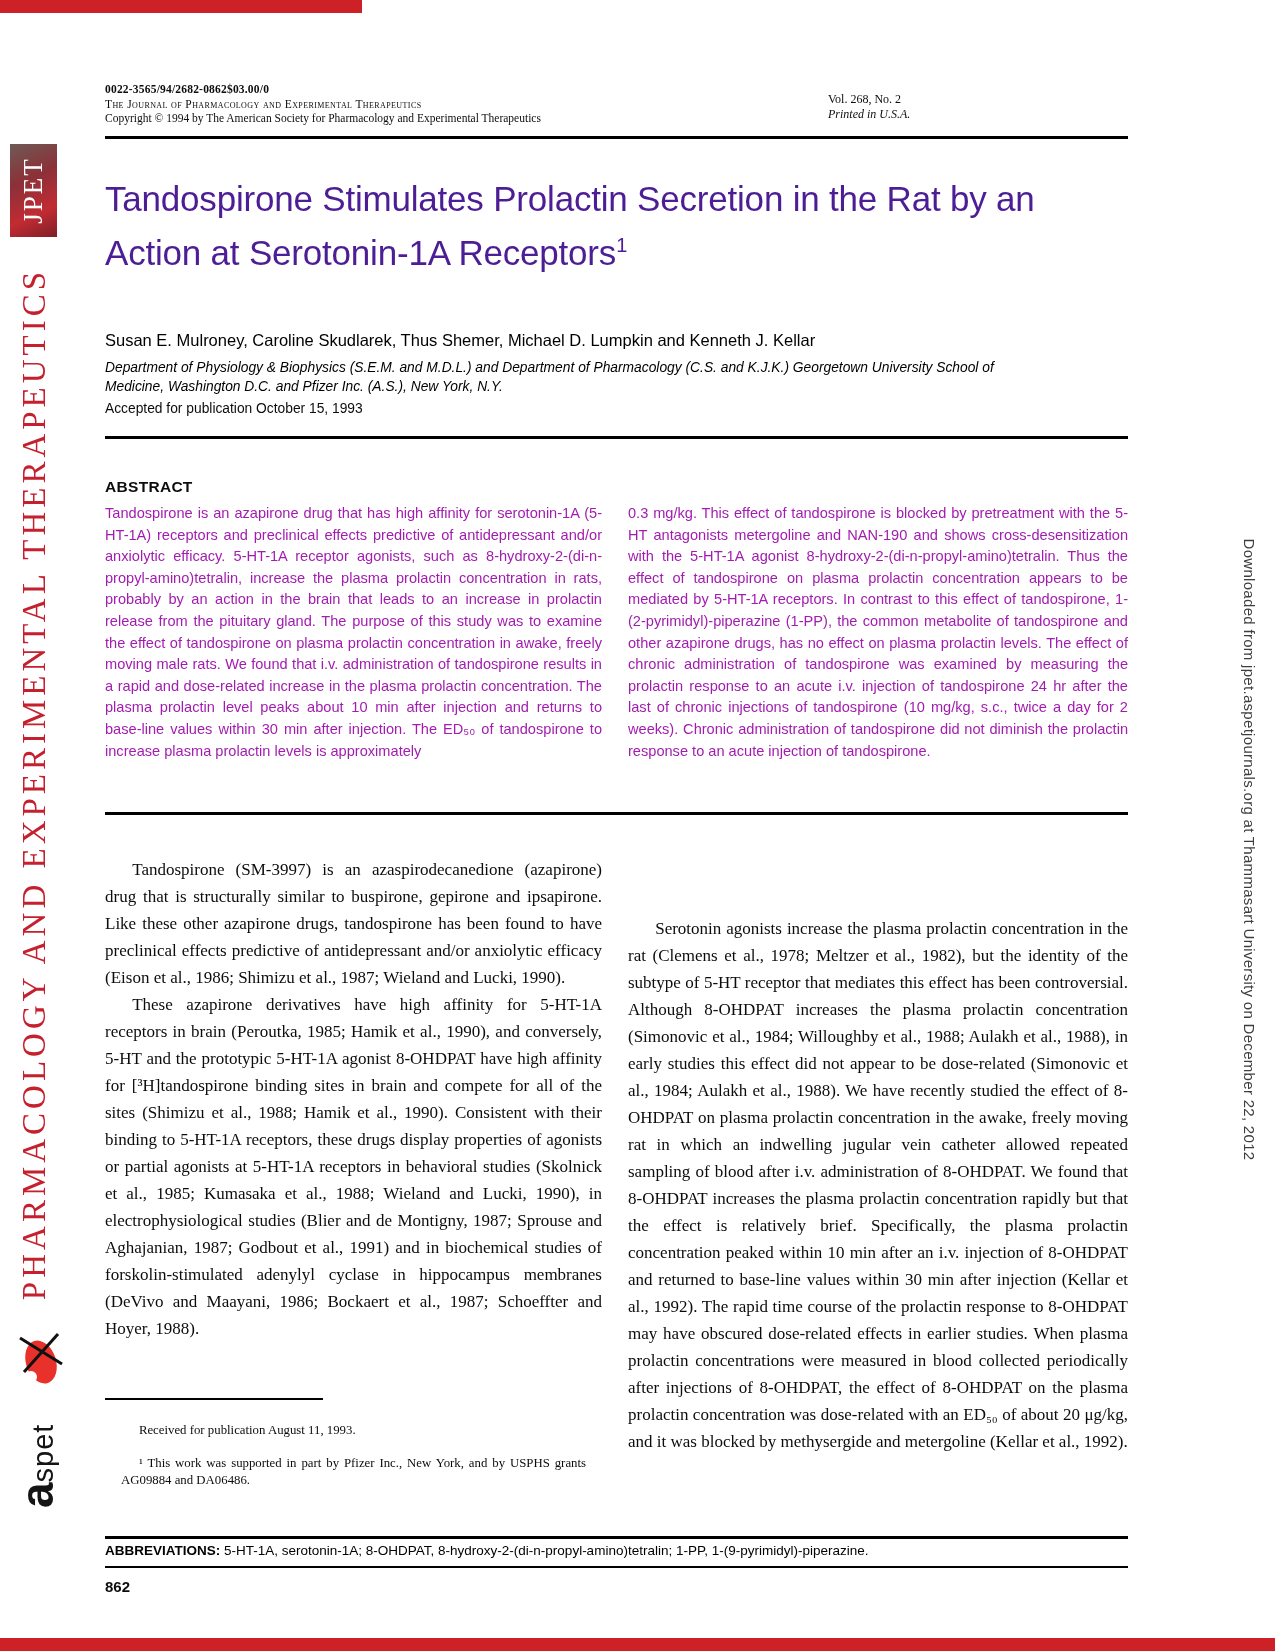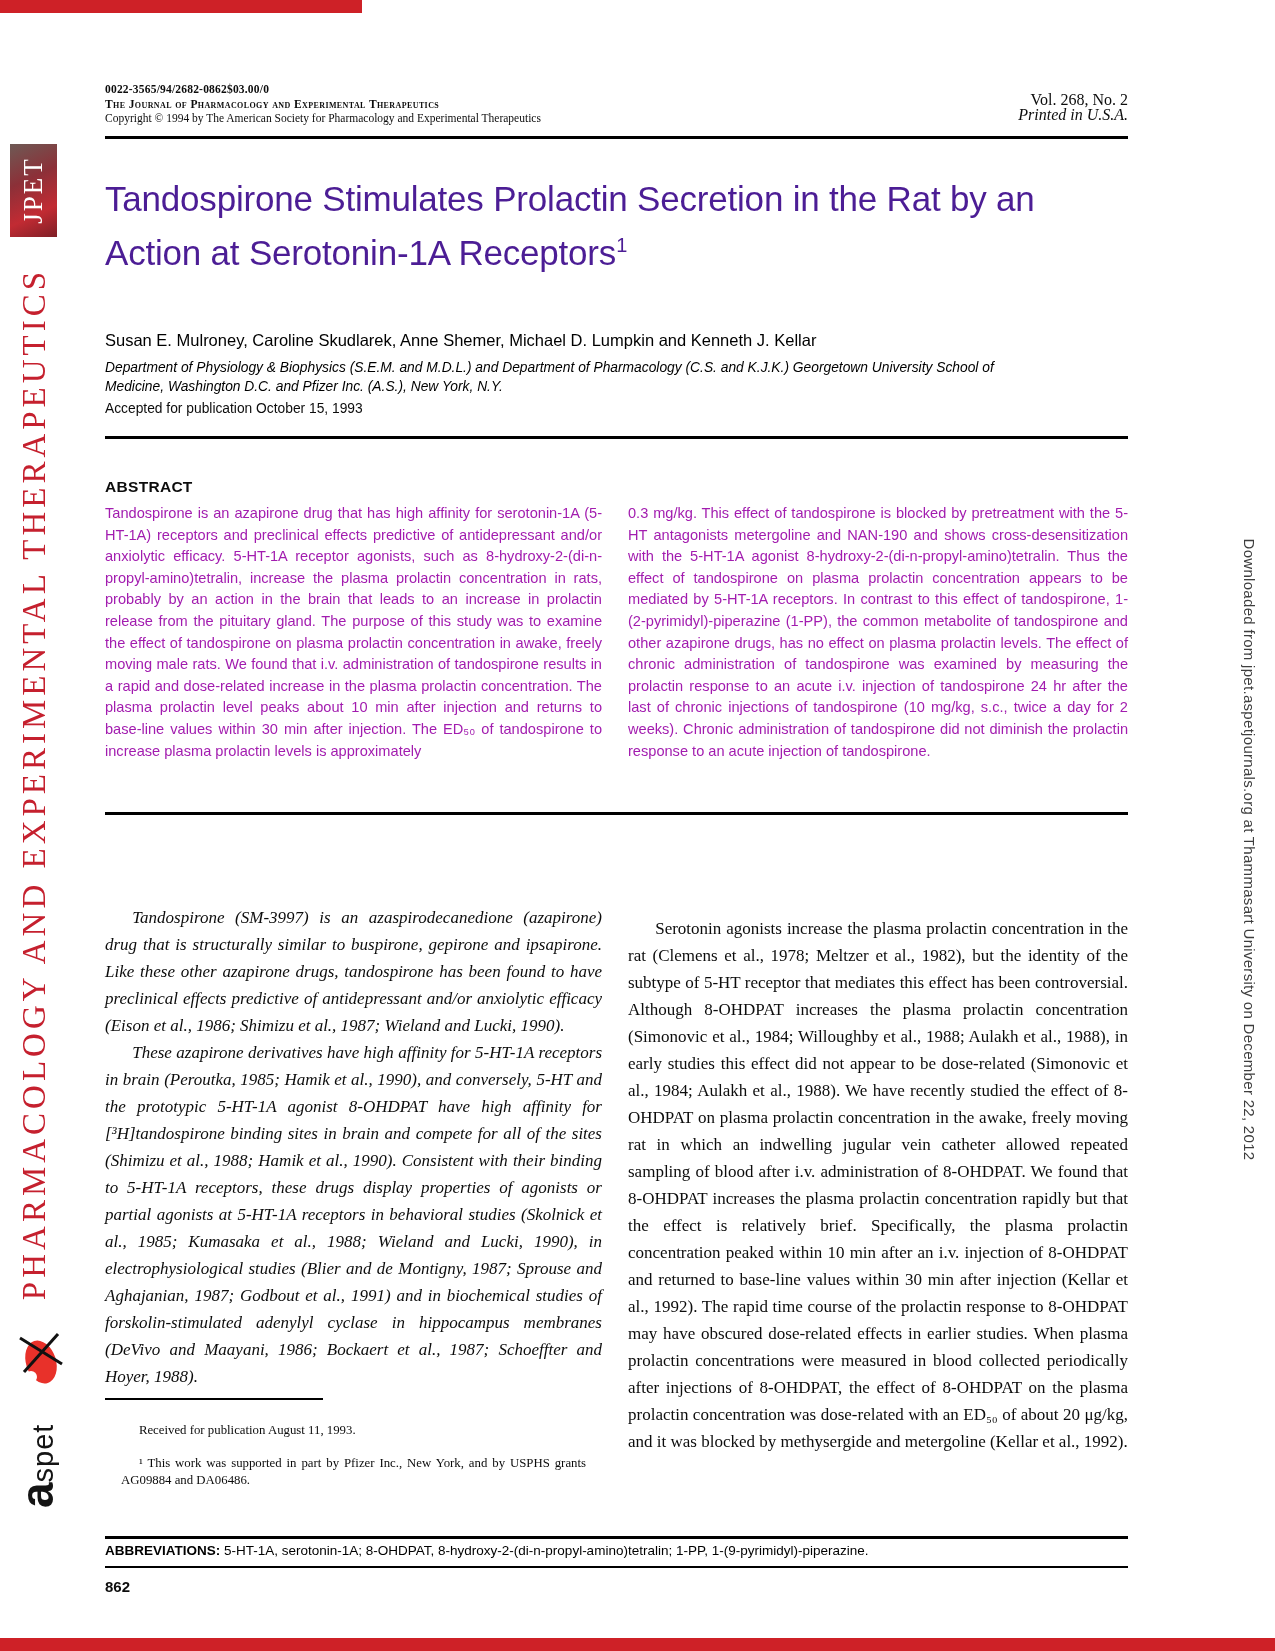--- a/index.html
+++ b/index.html
@@ -43,22 +43,22 @@
   .watermark {
     left:1262px; top:452px; width:795px; height:26px;
     transform:rotate(90deg); transform-origin:0 0;
     font-family:"Liberation Sans",sans-serif; font-size:15px; color:#3d3d3d;
     text-align:center; white-space:nowrap; line-height:26px; letter-spacing:0.3px;
   }
 
   
   .mast-left  { left:105px; top:82px; font-size:11.5px; line-height:14.5px; }
   .mast-left .issn { font-weight:700; letter-spacing:0.2px; }
-  .mast-left .jname { font-weight:700; font-variant:small-caps; letter-spacing:0.4px; }
-  .mast-right { left:828px; top:92px; width:300px; text-align:right; font-size:16px; line-height:15px; }
+  .mast-left .jname { font-weight:400; font-variant:small-caps; letter-spacing:0.4px; }
+  .mast-right { left:828px; top:92px; width:300px; font-size:12px; line-height:15px; }
   .mast-right .printed { font-style:italic; }
 
   .rule { background:#000; }
   .rule1 { left:105px; top:136px; width:1023px; height:3px; }
   .rule2 { left:105px; top:436px; width:1023px; height:3px; }
   .rule3 { left:105px; top:812px; width:1023px; height:3px; }
   .footer-rule-top    { left:105px; top:1536px; width:1023px; height:3px; }
   .footer-rule-bottom { left:105px; top:1566px; width:1023px; height:2px; }
   .fn-rule { left:105px; top:1398px; width:218px; height:2px; }
 
@@ -93,21 +93,21 @@
   }
   .abs-col-left  { left:105px; top:503px; width:497px; }
   .abs-col-right { left:628px; top:503px; width:500px; }
 
   
   .body-col {
     font-family:"Liberation Serif",serif; font-size:17px; line-height:27px;
     text-align:justify; color:#0c0c0c;
   }
   .body-col p { margin:0; text-indent:1.6em; }
-  .body-left  { left:105px; top:904px; width:497px;font-style:italic; }
+  .body-left  { left:105px; top:856px; width:497px; }
   .body-right { left:628px; top:915px; width:500px; }
 
   .footnote {
     left:105px; top:1406px; width:497px;
     font-family:"Liberation Serif",serif; font-size:12.8px; line-height:16.8px;
     text-align:justify;
   }
   .footnote p { margin:16px; text-indent:1.4em; }
 
   
@@ -156,21 +156,21 @@
   <div class="abs mast-right">
     <div>Vol. 268, No. 2</div>
     <div class="printed">Printed in U.S.A.</div>
   </div>
   <div class="abs rule rule1"></div>
 
   <div class="abs title">
     <span style="display:block">Tandospirone Stimulates Prolactin Secretion in the Rat by an</span>
     <span style="display:block"><span>Action at Serotonin-1A Receptors</span><sup>1</sup></span>
   </div>
-  <div class="abs authors">Susan E. Mulroney, Caroline Skudlarek, Anne Shemer, Michael D. Lumpkin and Kenneth J. Kellar</div>
+  <div class="abs authors">Susan E. Mulroney, Caroline Skudlarek, Thus Shemer, Michael D. Lumpkin and Kenneth J. Kellar</div>
   <div class="abs affiliation">
     <span style="display:block">Department of Physiology &amp; Biophysics (S.E.M. and M.D.L.) and Department of Pharmacology (C.S. and K.J.K.) Georgetown University School of</span>
     <span style="display:block">Medicine, Washington D.C. and Pfizer Inc. (A.S.), New York, N.Y.</span>
   </div>
   <div class="abs accepted">Accepted for publication October 15, 1993</div>
   <div class="abs rule rule2"></div>
 
   <div class="abs abs-heading">ABSTRACT</div>
   <div class="abs abs-col abs-col-left">Tandospirone is an azapirone drug that has high affinity for serotonin-1A (5-HT-1A) receptors and preclinical effects predictive of antidepressant and/or anxiolytic efficacy. 5-HT-1A receptor agonists, such as 8-hydroxy-2-(di-n-propyl-amino)tetralin, increase the plasma prolactin concentration in rats, probably by an action in the brain that leads to an increase in prolactin release from the pituitary gland. The purpose of this study was to examine the effect of tandospirone on plasma prolactin concentration in awake, freely moving male rats. We found that i.v. administration of tandospirone results in a rapid and dose-related increase in the plasma prolactin concentration. The plasma prolactin level peaks about 10 min after injection and returns to base-line values within 30 min after injection. The ED₅₀ of tandospirone to increase plasma prolactin levels is approximately</div>
   <div class="abs abs-col abs-col-right">0.3 mg/kg. This effect of tandospirone is blocked by pretreatment with the 5-HT antagonists metergoline and NAN-190 and shows cross-desensitization with the 5-HT-1A agonist 8-hydroxy-2-(di-n-propyl-amino)tetralin. Thus the effect of tandospirone on plasma prolactin concentration appears to be mediated by 5-HT-1A receptors. In contrast to this effect of tandospirone, 1-(2-pyrimidyl)-piperazine (1-PP), the common metabolite of tandospirone and other azapirone drugs, has no effect on plasma prolactin levels. The effect of chronic administration of tandospirone was examined by measuring the prolactin response to an acute i.v. injection of tandospirone 24 hr after the last of chronic injections of tandospirone (10 mg/kg, s.c., twice a day for 2 weeks). Chronic administration of tandospirone did not diminish the prolactin response to an acute injection of tandospirone.</div>

